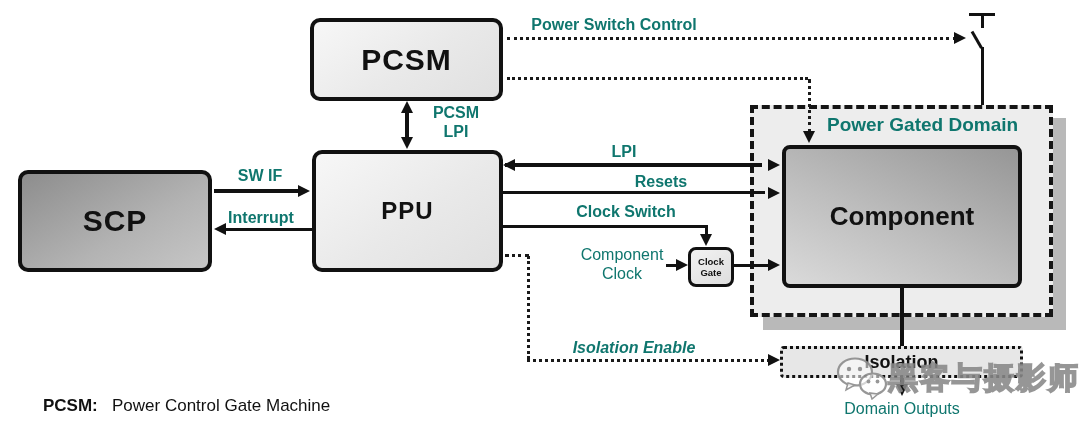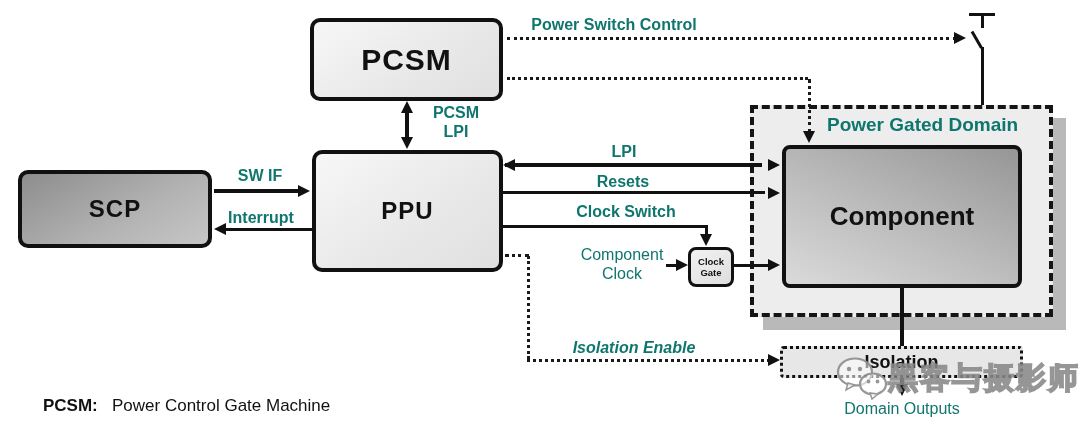--- a/index.html
+++ b/index.html
@@ -6,21 +6,21 @@
   body { background: #fff; font-family: "Liberation Sans", "DejaVu Sans", sans-serif; }
   #stage { position: relative; width: 1080px; height: 426px; background: #fff; overflow: hidden; }
 
   
   .blk { position: absolute; border: 4px solid #111; border-radius: 10px;
          display: flex; align-items: center; justify-content: center;
          font-weight: bold; color: #111; }
   .blk-light { background: linear-gradient(145deg, #f7f7f7 0%, #e9e9e9 55%, #e0e0e0 100%); }
   #blk-pcsm { left: 310px; top: 18px;  width: 193px; height: 83px; font-size: 30px; letter-spacing: 1px; }
   #blk-ppu  { left: 312px; top: 150px; width: 191px; height: 122px; font-size: 24px; letter-spacing: 1px; }
-  #blk-scp  { left: 18px;  top: 170px; width: 194px; height: 78px; font-size: 24px; letter-spacing: 1px;
+  #blk-scp  { left: 18px;  top: 170px; width: 194px; height: 102px; font-size: 30px; letter-spacing: 1px;
               background: linear-gradient(150deg, #8d8d8d 0%, #b3b3b3 60%, #c6c6c6 100%); }
   #blk-component { left: 782px; top: 145px; width: 240px; height: 143px; font-size: 26px;
               background: linear-gradient(205deg, #969696 0%, #bdbdbd 55%, #dadada 100%); border-radius: 8px; }
 
   #domain-box { position: absolute; left: 750px; top: 105px; width: 303px; height: 212px;
               border: 4px dashed #151515; background: #ededed;
               box-shadow: 13px 13px 0 0 #b9b9b9; }
   #domain-label { position: absolute; left: 827px; top: 114px; font-weight: bold; font-size: 19px;
               color: #0f766e; white-space: nowrap; }
 
@@ -120,21 +120,21 @@
   <div class="ah l" style="left:214px; top:223px;"></div>
   <div class="sig center" style="left:261px; top:209px;">Interrupt</div>
 
   <div class="hline" style="left:505px; top:163px; width:257px; height:4px;"></div>
   <div class="ah l" style="left:503px; top:159px;"></div>
   <div class="ah r" style="left:768px; top:159px;"></div>
   <div class="sig center" style="left:624px; top:143px;">LPI</div>
 
   <div class="hline" style="left:503px; top:191px; width:262px;"></div>
   <div class="ah r" style="left:768px; top:187px;"></div>
-  <div class="sig center" style="left:609px; top:173px;padding-left:28px;">Resets</div>
+  <div class="sig center" style="left:647px; top:173px;padding-left:28px;">Resets</div>
 
   <div class="hline" style="left:503px; top:225px; width:204px;"></div>
   <div class="vline" style="left:705px; top:225px; height:13px;"></div>
   <div class="ah d" style="left:700px; top:234px;"></div>
   <div class="sig center" style="left:626px; top:203px;">Clock Switch</div>
 
   <div class="sig reg two center" style="left:622px; top:245px;">
     <div>Component</div>
     <div>Clock</div>
   </div>

